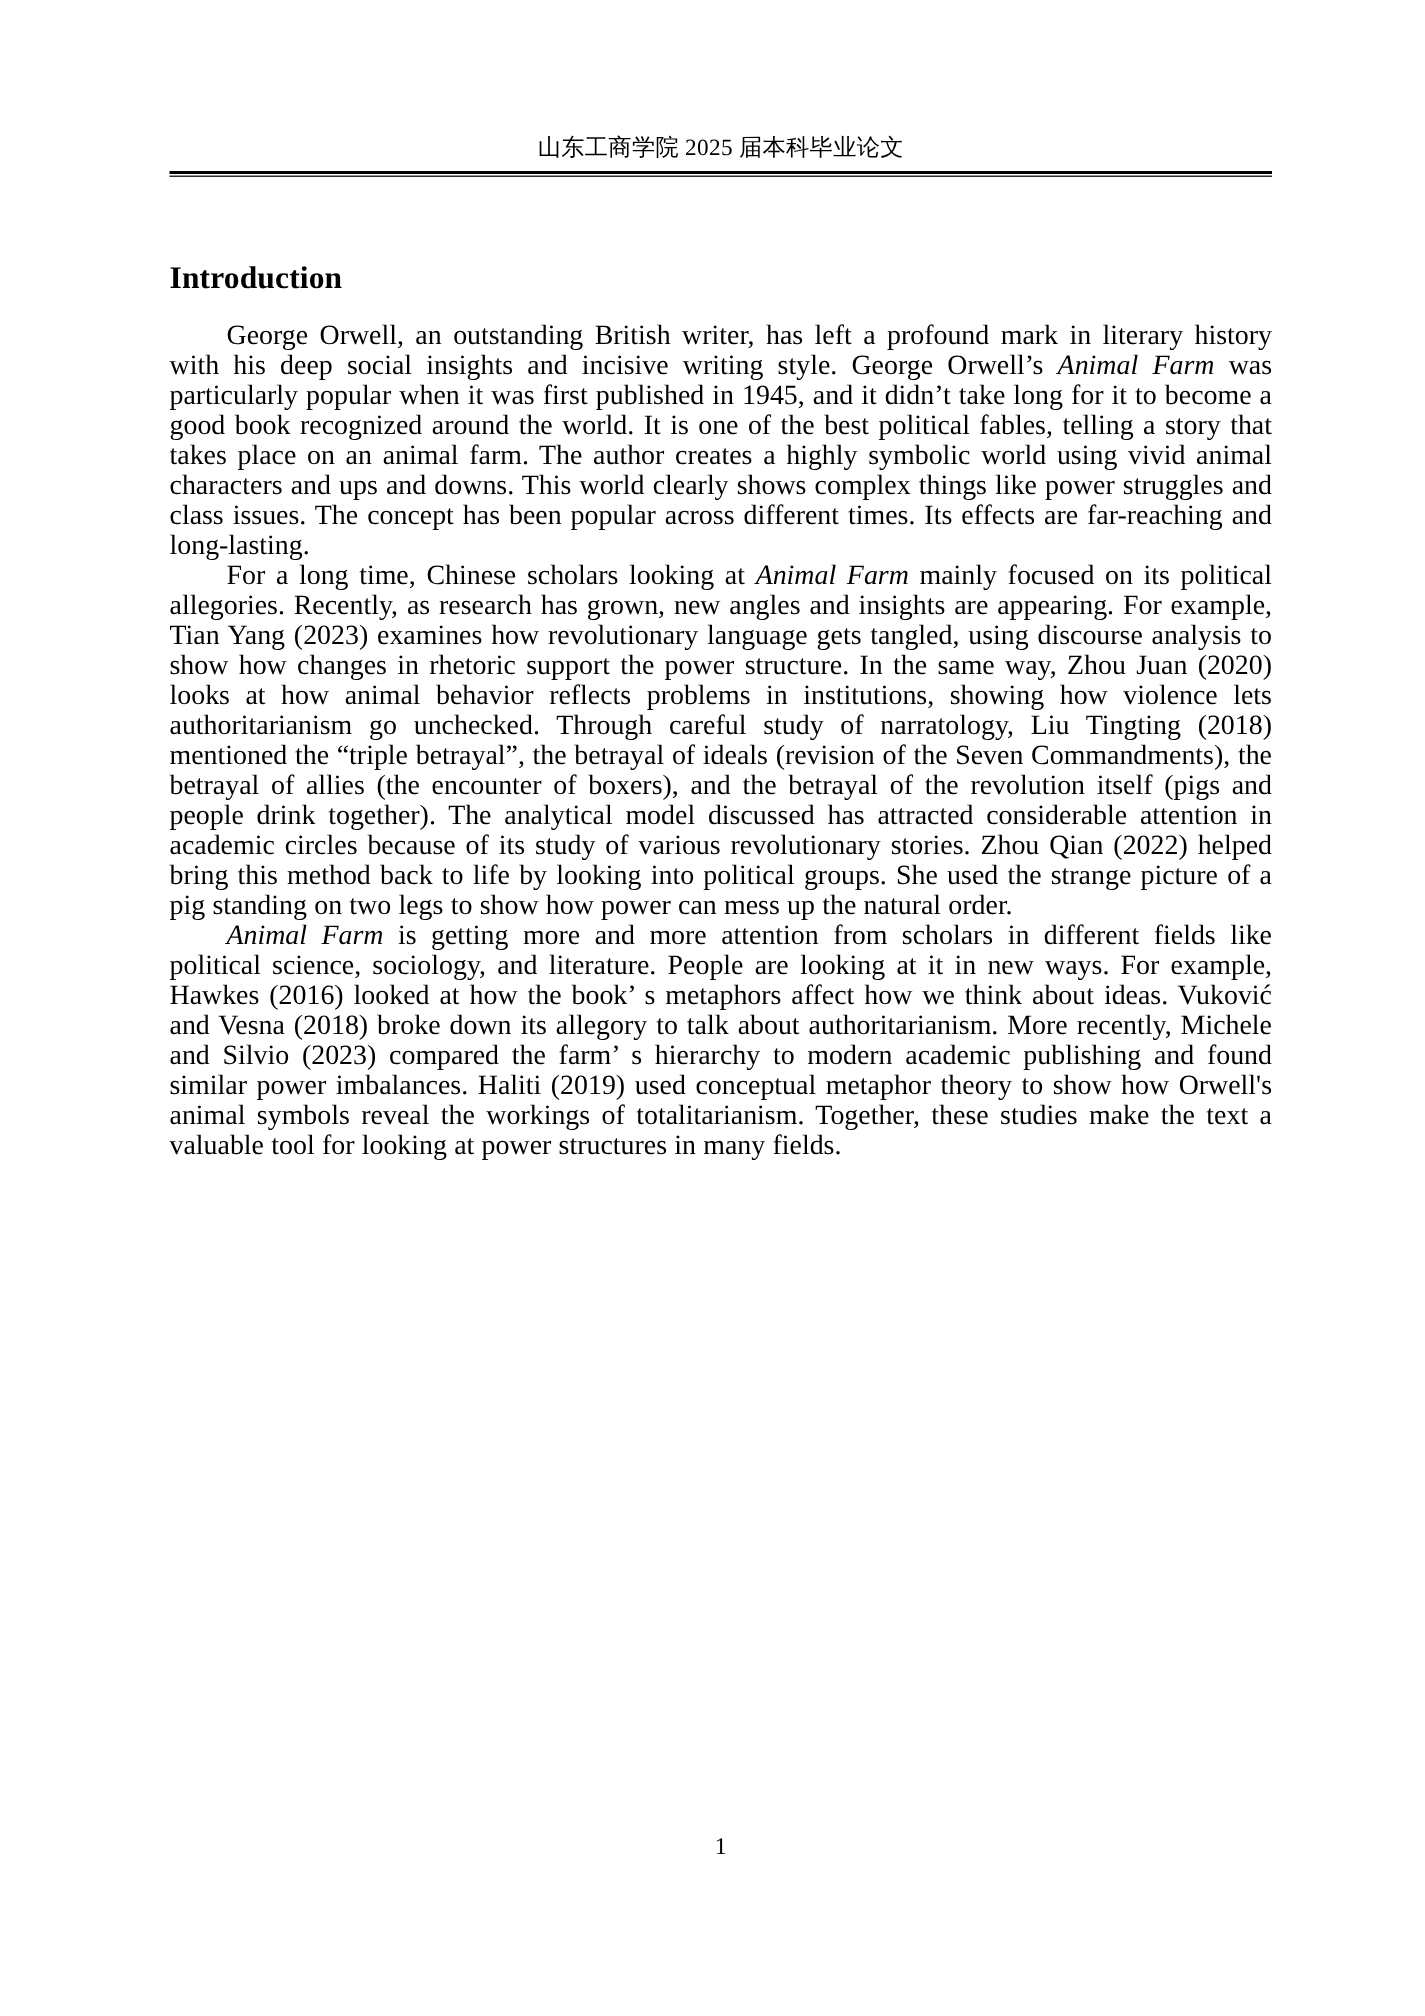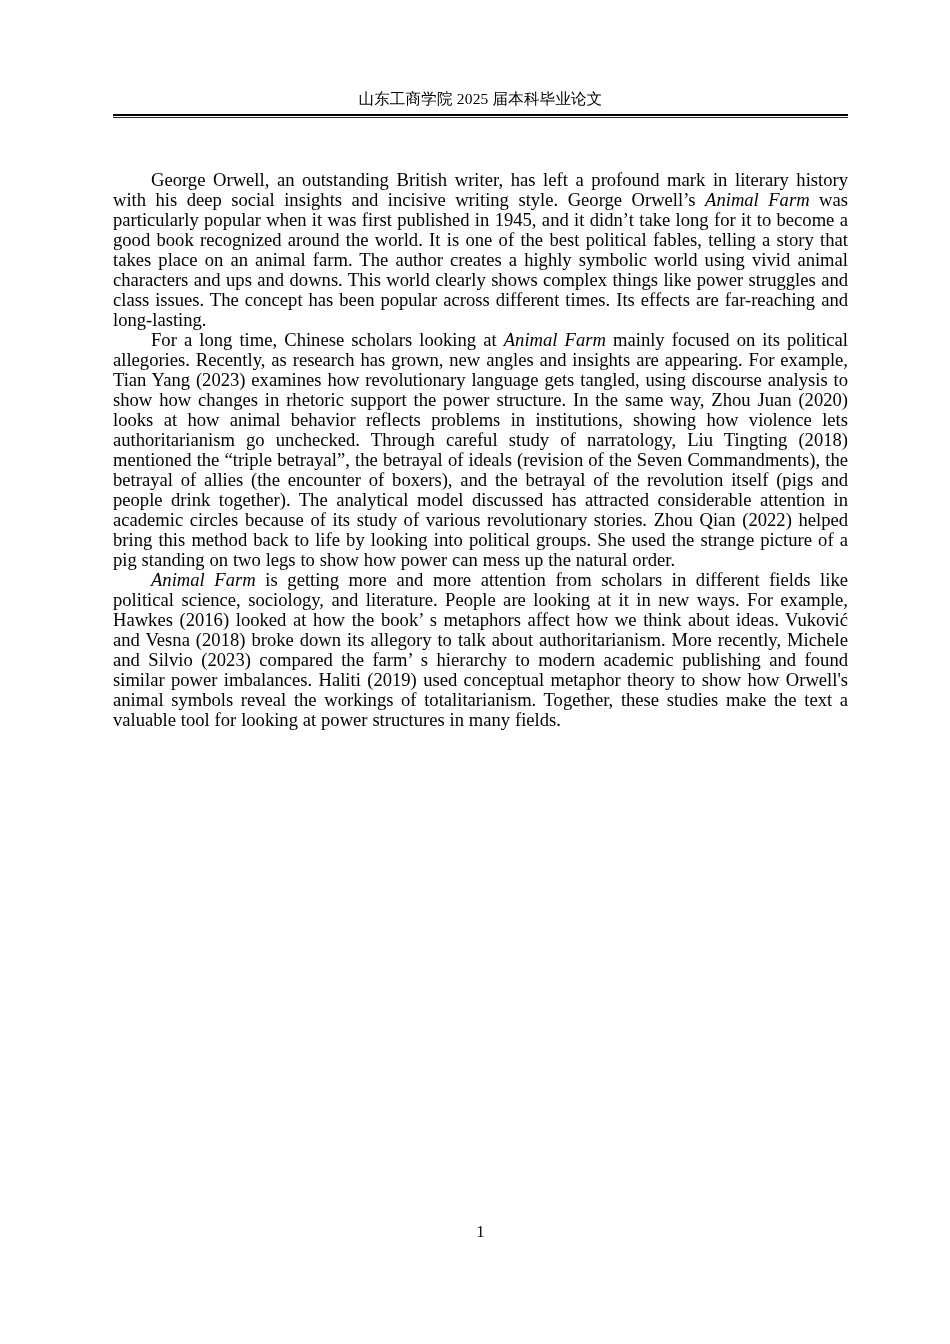--- a/index.html
+++ b/index.html
@@ -103,20 +103,21 @@
 
 <div class="page">
 
   <div class="header">
     <div class="header-text">山东工商学院 2025 届本科毕业论文</div>
     <div class="header-rule"></div>
   </div>
 
   <div class="content">
 
+    <h1 class="section-title">Introduction</h1>
 
     <p class="body-par"><span>George Orwell, an outstanding British writer, has left a profound mark in literary history with his deep social insights and incisive writing style. George Orwell’s </span><i>Animal Farm</i><span> was particularly popular when it was first published in 1945, and it didn’t take long for it to become a good book recognized around the world. It is one of the best political fables, telling a story that takes place on an animal farm. The author creates a highly symbolic world using vivid animal characters and ups and downs. This world clearly shows complex things like power struggles and class issues. The concept has been popular across different times. Its effects are far-reaching and long-lasting.</span></p>
 
     <p class="body-par"><span>For a long time, Chinese scholars looking at </span><i>Animal Farm</i><span> mainly focused on its political allegories. Recently, as research has grown, new angles and insights are appearing. For example, Tian Yang (2023) examines how revolutionary language gets tangled, using discourse analysis to show how changes in rhetoric support the power structure. In the same way, Zhou Juan (2020) looks at how animal behavior reflects problems in institutions, showing how violence lets authoritarianism go unchecked. Through careful study of narratology, Liu Tingting (2018) mentioned the “triple betrayal”, the betrayal of ideals (revision of the Seven Commandments), the betrayal of allies (the encounter of boxers), and the betrayal of the revolution itself (pigs and people drink together). The analytical model discussed has attracted considerable attention in academic circles because of its study of various revolutionary stories. Zhou Qian (2022) helped bring this method back to life by looking into political groups. She used the strange picture of a pig standing on two legs to show how power can mess up the natural order.</span></p>
 
     <p class="body-par"><i>Animal Farm</i><span> is getting more and more attention from scholars in different fields like political science, sociology, and literature. People are looking at it in new ways. For example, Hawkes (2016) looked at how the book’ s metaphors affect how we think about ideas. Vuković and Vesna (2018) broke down its allegory to talk about authoritarianism. More recently, Michele and Silvio (2023) compared the farm’ s hierarchy to modern academic publishing and found similar power imbalances. Haliti (2019) used conceptual metaphor theory to show how Orwell's animal symbols reveal the workings of totalitarianism. Together, these studies make the text a valuable tool for looking at power structures in many fields.</span></p>
 
   </div>
 
   <div class="footer">

